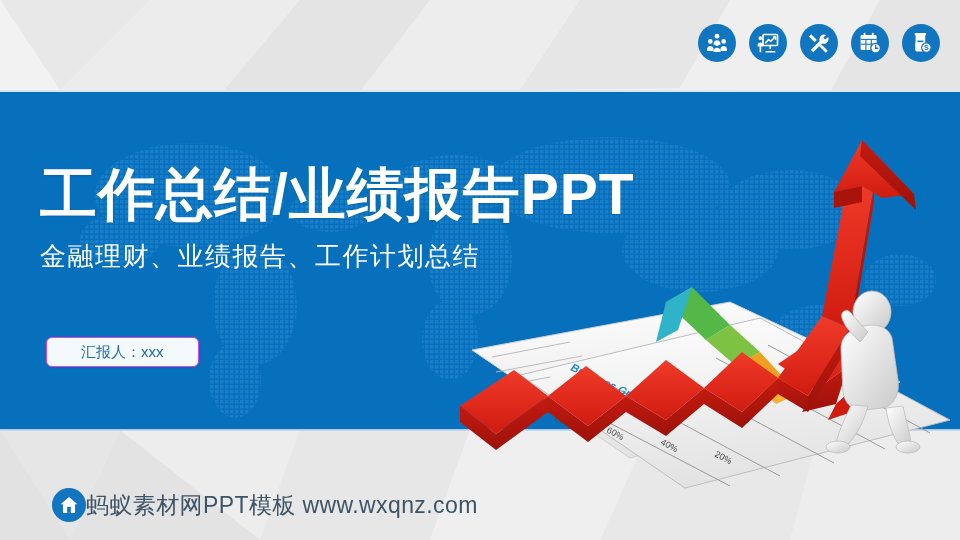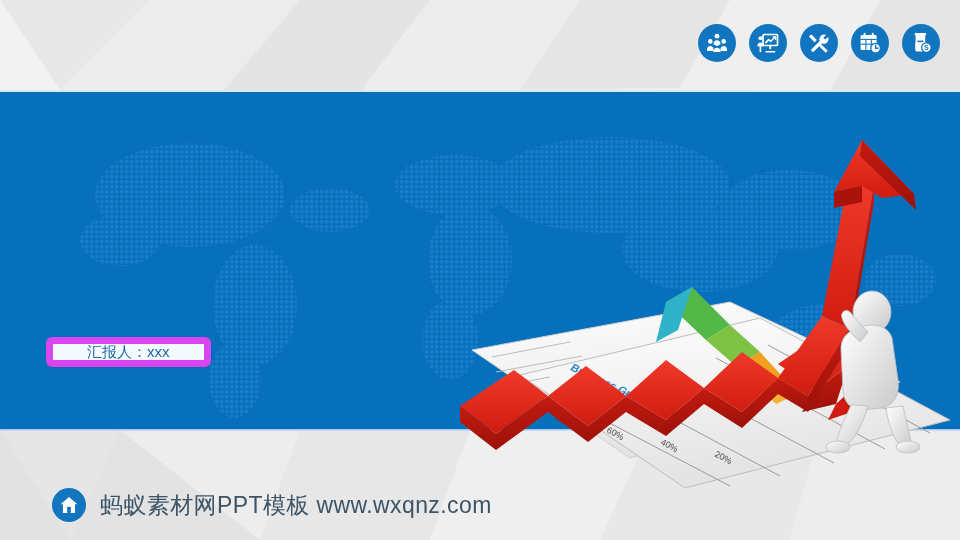--- a/index.html
+++ b/index.html
@@ -42,34 +42,34 @@
     text-shadow:0 1px 2px rgba(0,0,0,.10);
   }
   .sub-title {
     margin-top:14px; font-size:26px; color:#ffffff; letter-spacing:1.5px; white-space:nowrap;
   }
 
   
   .pill-row { position:absolute; left:46px; top:337px; display:flex; gap:28px; z-index:6; }
   .pill {
     min-width:130px; height:30px; padding:0 34px;
-    border:7px solid #d946ef; border-radius:6px;
+    border:1px solid #d946ef; border-radius:6px;
     background:#f4f9fd;
     color:#1c69ab; font-size:15px;
     display:flex; align-items:center; justify-content:center;
     white-space:nowrap;
     box-shadow:0 1px 2px rgba(0,0,0,.08);
   }
 
   
   .hero { position:absolute; left:430px; top:120px; width:530px; height:370px; z-index:5; }
   .hero svg { width:100%; height:100%; display:block; overflow:visible; }
 
   
-  .footer { position:absolute; left:52px; bottom:18px; display:flex; align-items:center; gap:14px; z-index:8; }
+  .footer { position:absolute; left:52px; bottom:18px; display:flex; align-items:center; z-index:8; }
   .footer .home-ic { width:34px; height:34px; border-radius:50%; background:#1175bf; display:flex; align-items:center; justify-content:center; }
   .footer-text { font-size:23px; color:#3d5466; letter-spacing:.4px; white-space:nowrap; }
 </style>
 </head>
 <body>
 
 <div id="slide">
 
   <div class="poly-bg">
     <svg viewBox="0 0 960 540" preserveAspectRatio="none">
@@ -288,20 +288,24 @@
         <path d="M428 208c14-6 30-3 34 10l6 42c2 14-4 26-16 28l-18 2c-12 1-20-7-21-19l-2-40c-1-12 6-20 17-23z"></path>
         <path d="M430 222c-8-8-16-16-18-24-2-6 4-10 8-6 5 6 12 14 18 20z"></path>
         <path d="M438 286c-4 14-10 28-20 38-5 5-13 2-11-5 3-12 10-24 14-34z"></path>
         <path d="M456 288c2 14 6 28 14 38 4 5 12 3 11-4-2-12-6-26-8-36z"></path>
         <ellipse cx="408" cy="327" rx="12" ry="6"></ellipse>
         <ellipse cx="478" cy="327" rx="12" ry="6"></ellipse>
       </g>
     </svg>
   </div>
 
+  <div class="title-block">
+    <div class="main-title">工作总结/业绩报告PPT</div>
+    <div class="sub-title">金融理财、业绩报告、工作计划总结</div>
+  </div>
 
   <div class="pill-row">
     <div class="pill">汇报人：xxx</div>
   </div>
 
   <div class="footer">
     <span class="home-ic">
       <svg width="22" height="22" viewBox="0 0 24 24" fill="none">
         <path d="M12 3.4 2.8 11.2h2.6v9.4h13.2v-9.4h2.6z" fill="#ffffff"></path>
         <rect x="10" y="14" width="4" height="6.6" fill="#1175bf"></rect>

